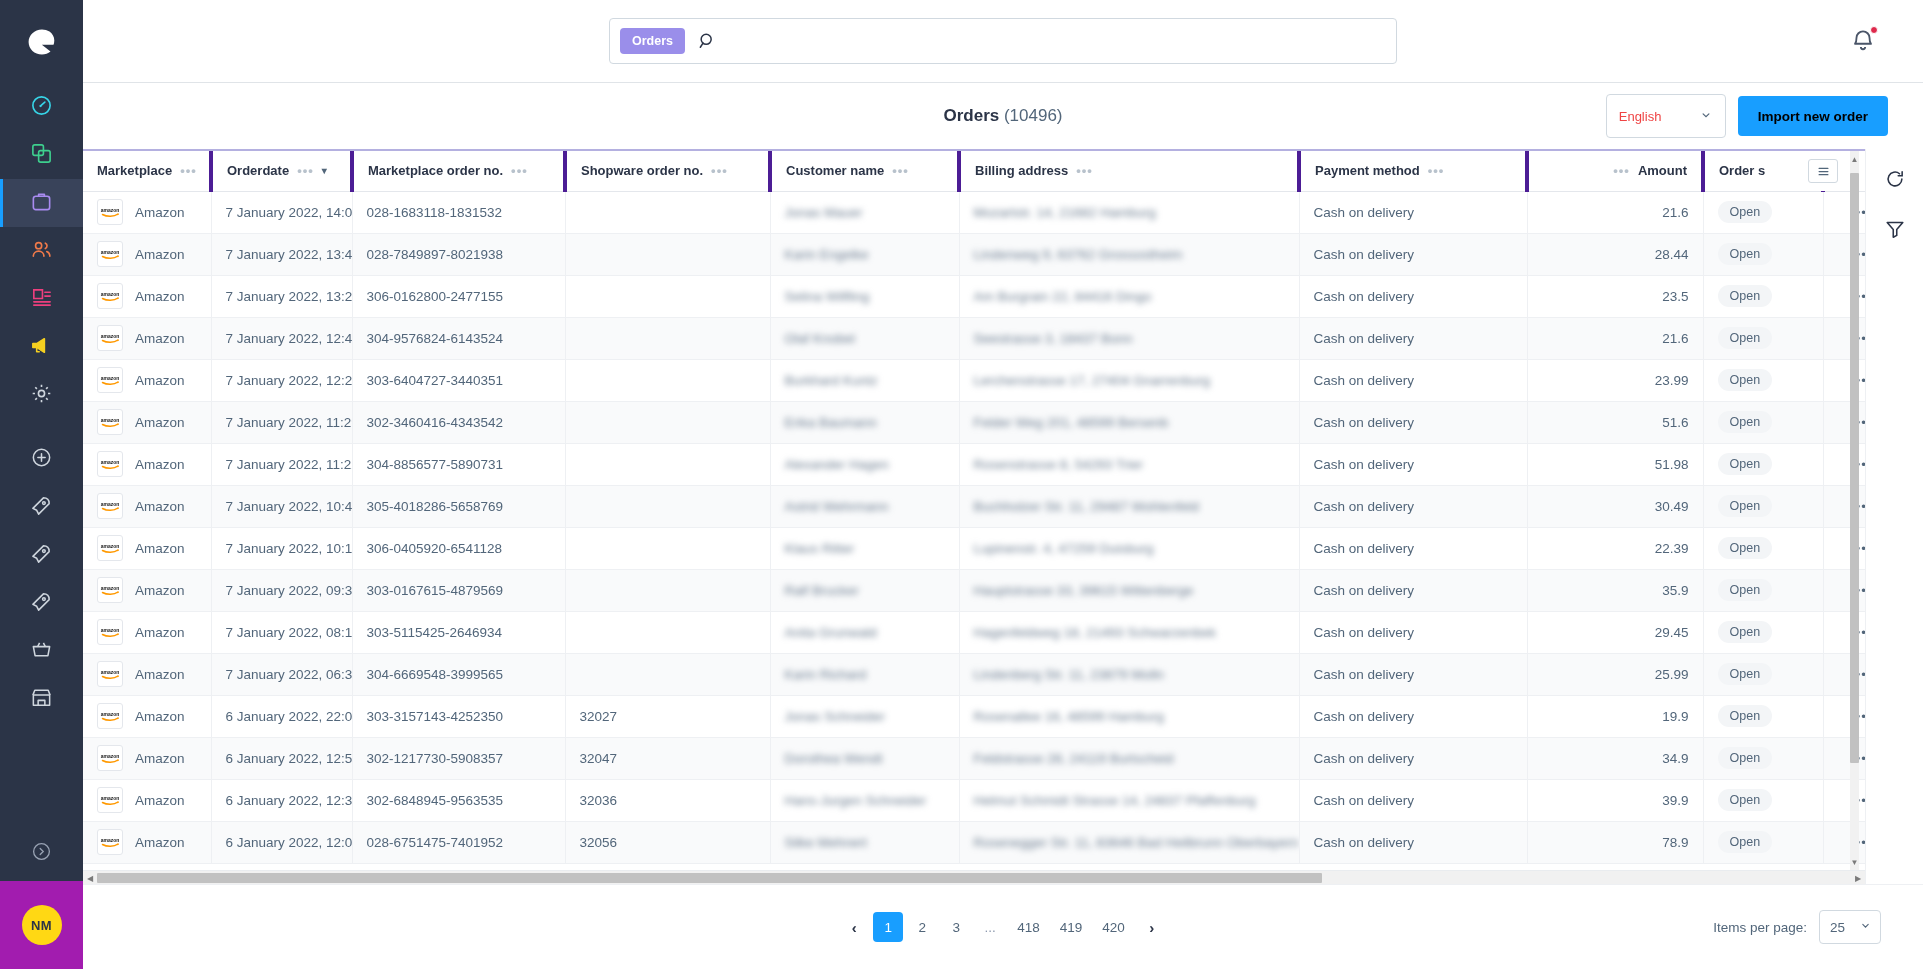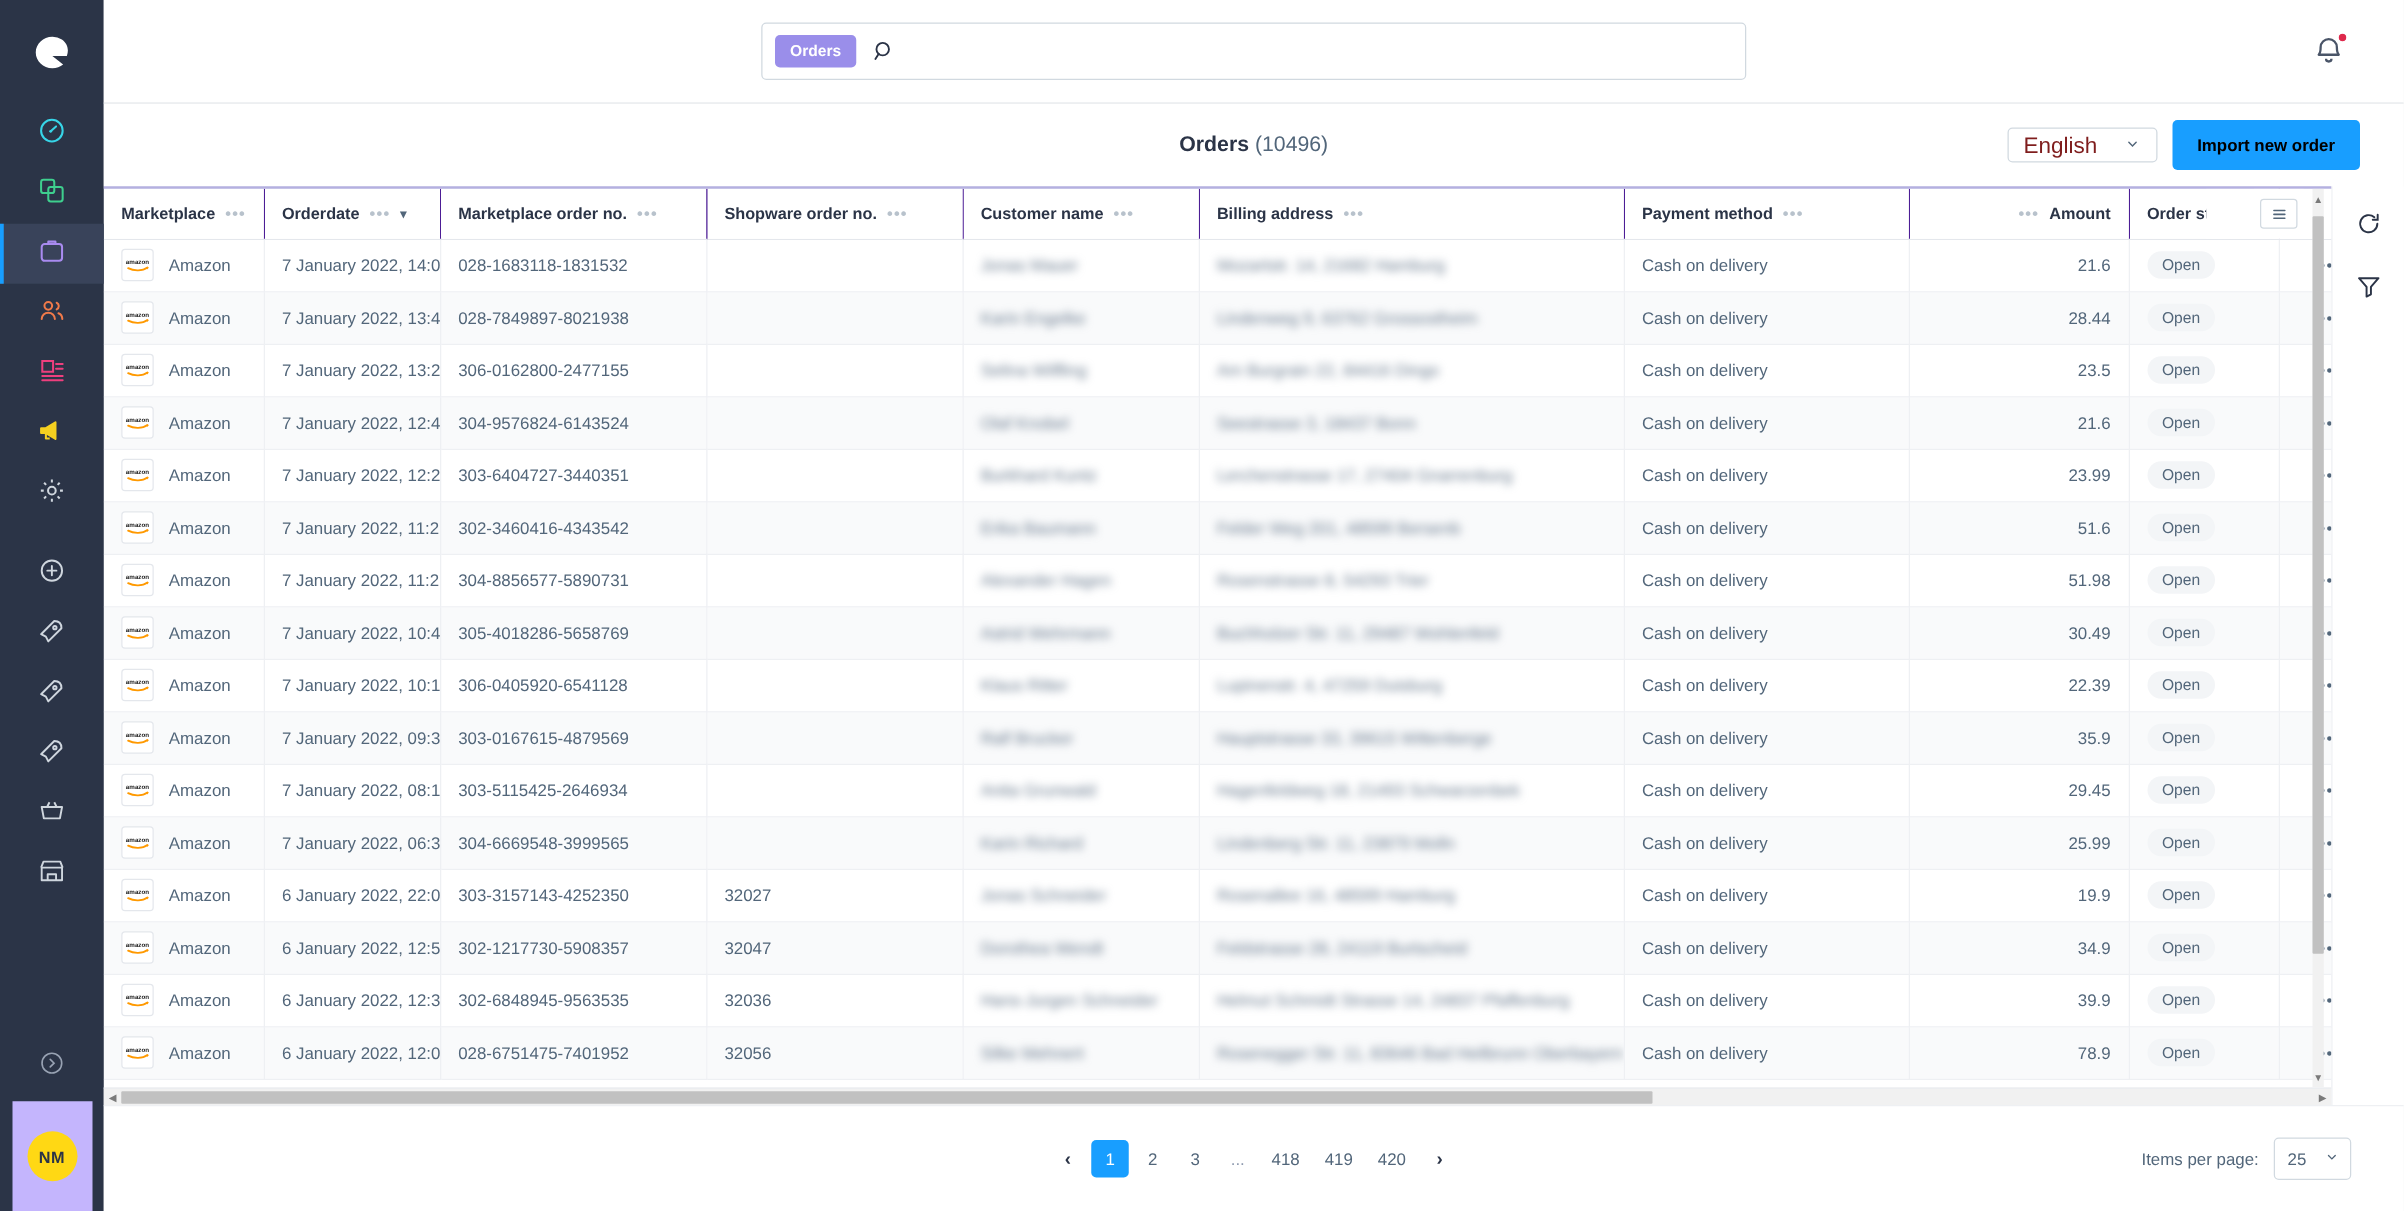--- a/index.html
+++ b/index.html
@@ -31,21 +31,21 @@
   .nav-item.active { background: #39435a; }
   .nav-item.active::before {
     content: ""; position: absolute; left: 0; top: 0; bottom: 0; width: 3px; background: #189eff;
   }
   .nav-item svg { width: 23px; height: 23px; }
   .sidebar-bottom {
     position: absolute; bottom: 0; left: 0; width: 83px;
     display: flex; flex-direction: column; align-items: center;
   }
   .collapse-btn { width: 83px; height: 56px; display: flex; align-items: center; justify-content: center; cursor: pointer; }
-  .avatar-wrap { width: 64px; height: 88px; display: flex; align-items: center; justify-content: center; background: #c4b5fd; cursor: pointer; }
+  .avatar-wrap { width: 83px; height: 88px; display: flex; align-items: center; justify-content: center; background: #a21caf; cursor: pointer; }
   .avatar {
     width: 40px; height: 40px; border-radius: 50%;
     background: #ffd814; color: #2b3447;
     display: flex; align-items: center; justify-content: center;
     font-size: 13px; font-weight: bold; letter-spacing: .3px;
   }
 
   
   .main { flex: 1 1 auto; display: flex; flex-direction: column; min-width: 0; background: #f9f9f9; }
 
@@ -94,45 +94,45 @@
     position: relative;
   }
   .page-title {
     position: absolute; left: 0; right: 0; text-align: center;
     font-size: 17px; color: #2b3447; font-weight: bold;
     pointer-events: none;
   }
   .page-title .count { font-weight: normal; color: #52667a; }
   .header-actions { margin-left: auto; display: flex; align-items: center; gap: 12px; z-index: 2; }
   .lang-select {
-    width: 120px; height: 28px;
+    width: 120px; height: 44px;
     border: 1px solid #d1d9e0; border-radius: 4px; background: #fff;
     display: flex; align-items: center; justify-content: space-between;
-    padding: 0 12px; font-size: 18px; color: #7f1d1d; cursor: pointer;
+    padding: 0 12px; font-size: 13px; color: #ef4444; cursor: pointer;
   }
   .btn-primary {
     height: 40px; background: #189eff; color: #000000;
     border: none; border-radius: 4px;
     font-size: 13.5px; font-weight: bold; padding: 0 20px;
     cursor: pointer; font-family: "Liberation Sans", sans-serif;
     white-space: nowrap;
   }
 
   
   .content { flex: 1 1 auto; display: flex; min-height: 0; background: #fff; }
   .grid-wrap { flex: 1 1 auto; display: flex; flex-direction: column; min-width: 0; position: relative; }
   .grid-scroll { flex: 1 1 auto; overflow: hidden; position: relative; border-top: 2px solid #b4b0e0; }
 
   table.grid { border-collapse: collapse; width: 1782px; table-layout: fixed; }
   table.grid th {
     height: 40px; background: #fff;
     font-size: 13px; font-weight: bold; color: #2b3447;
     text-align: left; padding: 0 14px;
     border-bottom: 1px solid #e4e7ec;
-    border-right: 1px solid #4c1d95;
+    border-right: 4px solid #4c1d95;
     white-space: nowrap; position: relative;
   }
   table.grid th .hdr { display: flex; align-items: center; gap: 8px; }
   table.grid th.num .hdr { justify-content: flex-end; }
   .dots { color: #b8c2cc; font-size: 13px; letter-spacing: 1px; line-height: 1; }
   .caret { color: #52667a; font-size: 10px; }
   table.grid td {
     height: 42px; font-size: 13.5px; color: #52667a;
     padding: 0 14px;
     border-bottom: 1px solid #eef0f3;

